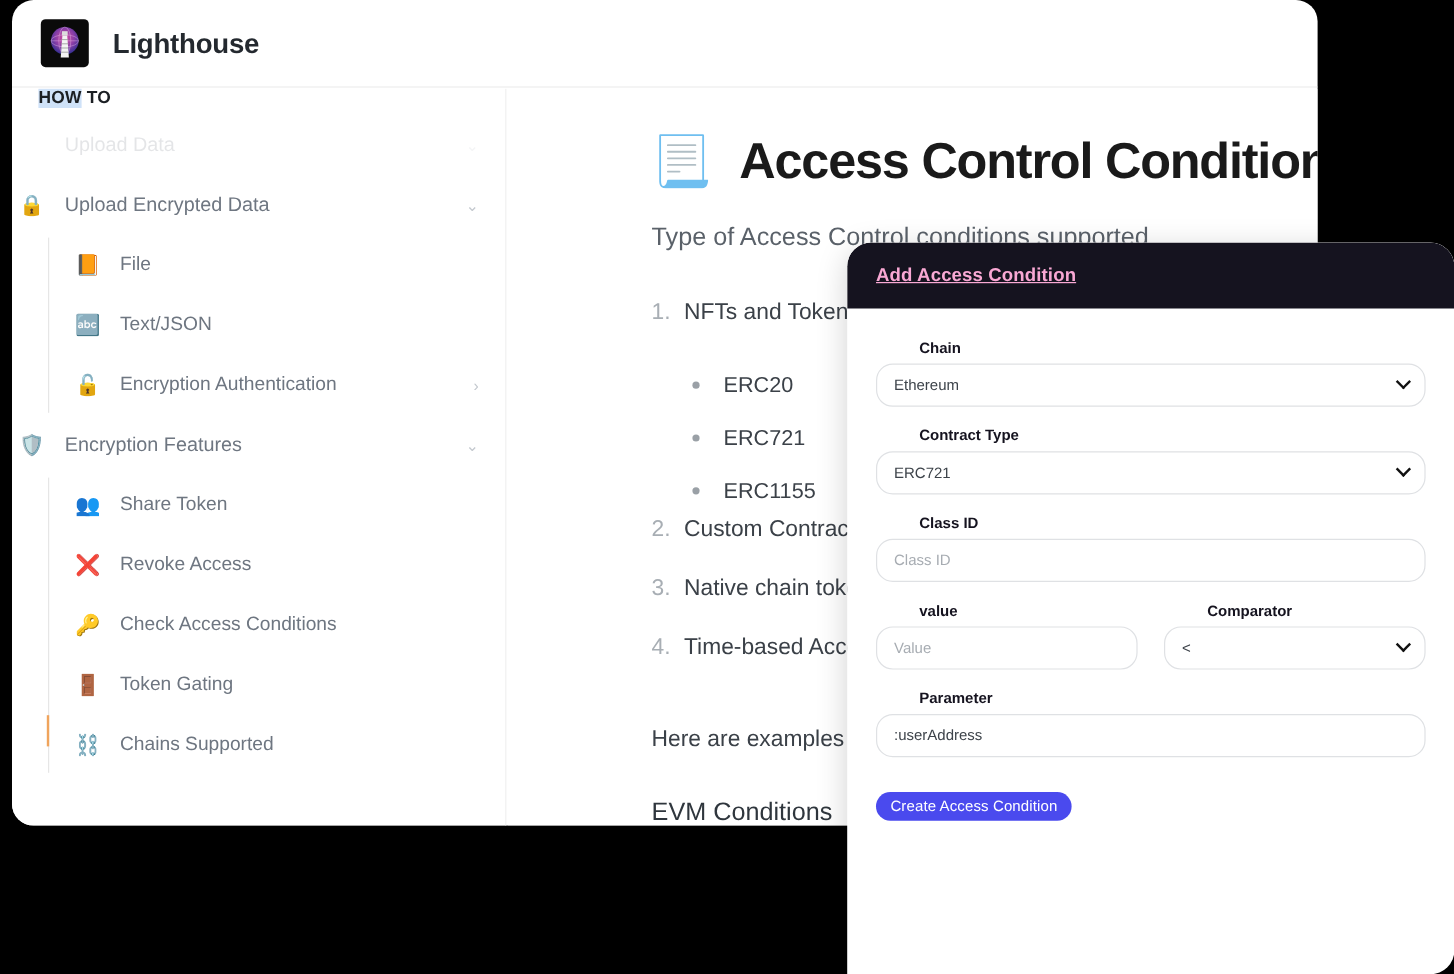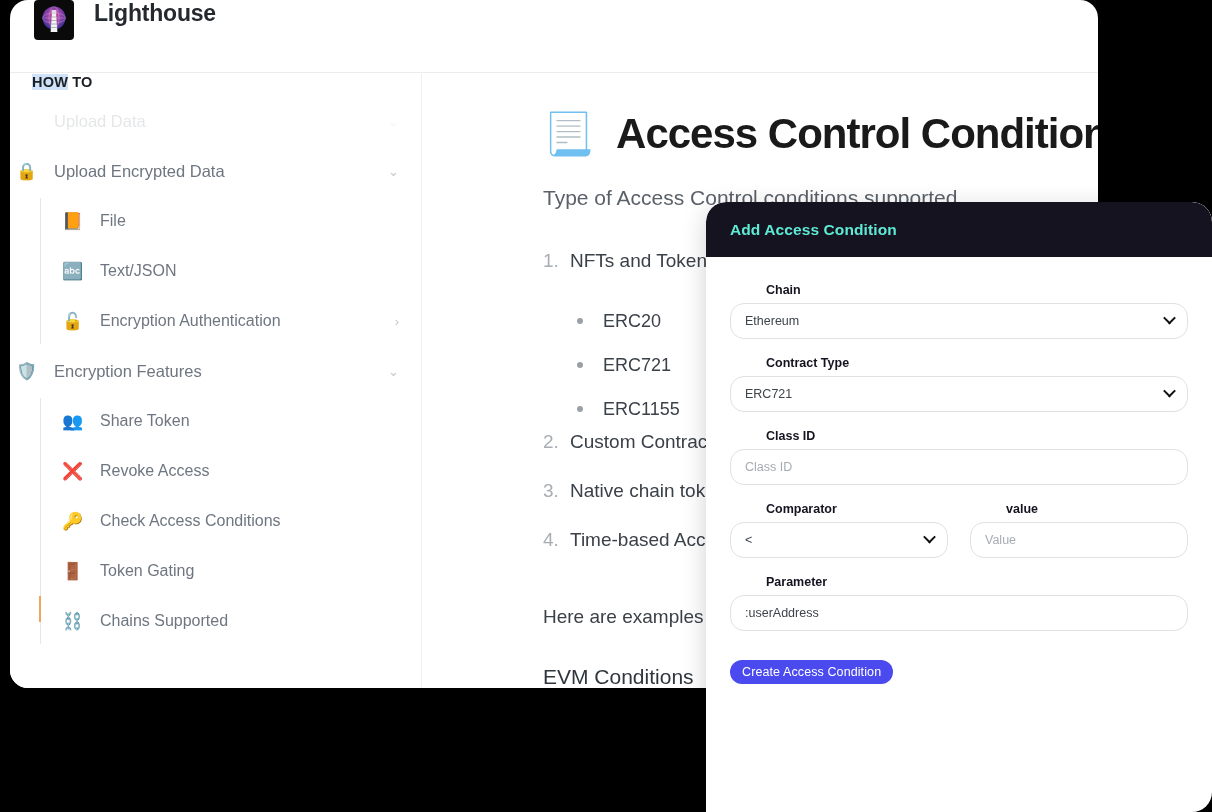--- a/index.html
+++ b/index.html
@@ -18,21 +18,21 @@
     width: 1088px; height: 688px;
     background: #ffffff;
     border-radius: 18px;
     overflow: hidden;
   }
 
   
   #doc-header {
     position: absolute; left: 0; top: 0; width: 100%; height: 73px;
     border-bottom: 1px solid #ededed;
-    display: flex; align-items: flex-start;
+    display: flex; align-items: center;
     padding-left: 24px;
   }
   #brand-logo {
     width: 40px; height: 40px; border-radius: 4px;
     background: #0a0a0a;
     display: flex; align-items: center; justify-content: center;
     flex: none; overflow: hidden;
   }
   #brand-name {
     margin-left: 20px;
@@ -145,22 +145,23 @@
     box-shadow: 0 6px 26px rgba(0,0,0,0.18);
     overflow: hidden;
   }
   #modal-header {
     height: 55px; background: #15131f;
     display: flex; align-items: center;
     padding-left: 24px;
     border-radius: 20px 20px 0 0;
   }
   #modal-title {
-    color: #5eead4; font-size: 15.5px; font-weight: 700;
+    color: #f9a8d4; font-size: 15.5px; font-weight: 700;
     letter-spacing: 0.1px;
+    text-decoration: underline;
   }
   #modal-body { padding: 26px 24px 0 24px; }
 
   .field { margin-bottom: 17px; }
   .field-label {
     font-size: 12.5px; font-weight: 700; color: #15131f;
     margin-bottom: 6px; display: block; margin-left: 36px;
   }
   .control {
     width: 100%; height: 28px;
@@ -361,31 +362,31 @@
 
       <div class="field">
         <label class="field-label">Class ID</label>
         <div class="control placeholder">
           <span>Class ID</span>
         </div>
       </div>
 
       <div class="row-2">
         <div class="col field">
+          <label class="field-label">value</label>
+          <div class="control placeholder">
+            <span>Value</span>
+          </div>
+        </div>
+        <div class="col field">
           <label class="field-label">Comparator</label>
           <div class="control select">
             <span>&lt;</span>
           </div>
         </div>
-        <div class="col field">
-          <label class="field-label">value</label>
-          <div class="control placeholder">
-            <span>Value</span>
-          </div>
-        </div>
       </div>
 
       <div class="field">
         <label class="field-label">Parameter</label>
         <div class="control">
           <span>:userAddress</span>
         </div>
       </div>
 
       <button id="create-btn">Create Access Condition</button>

